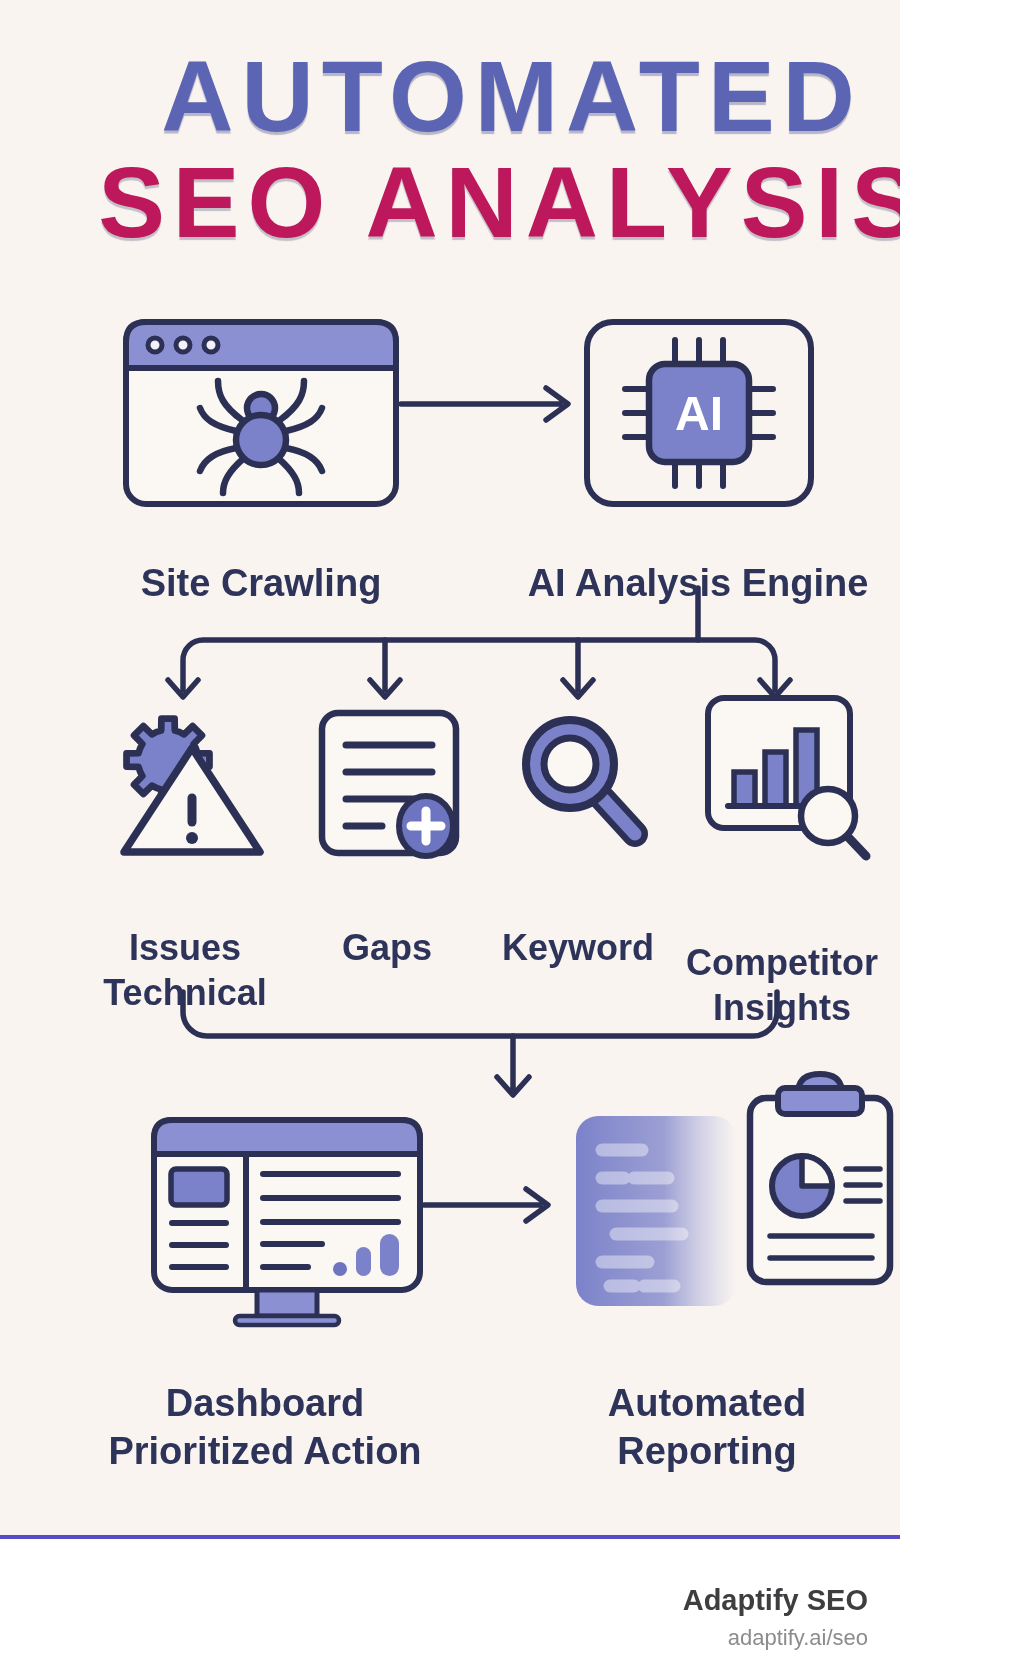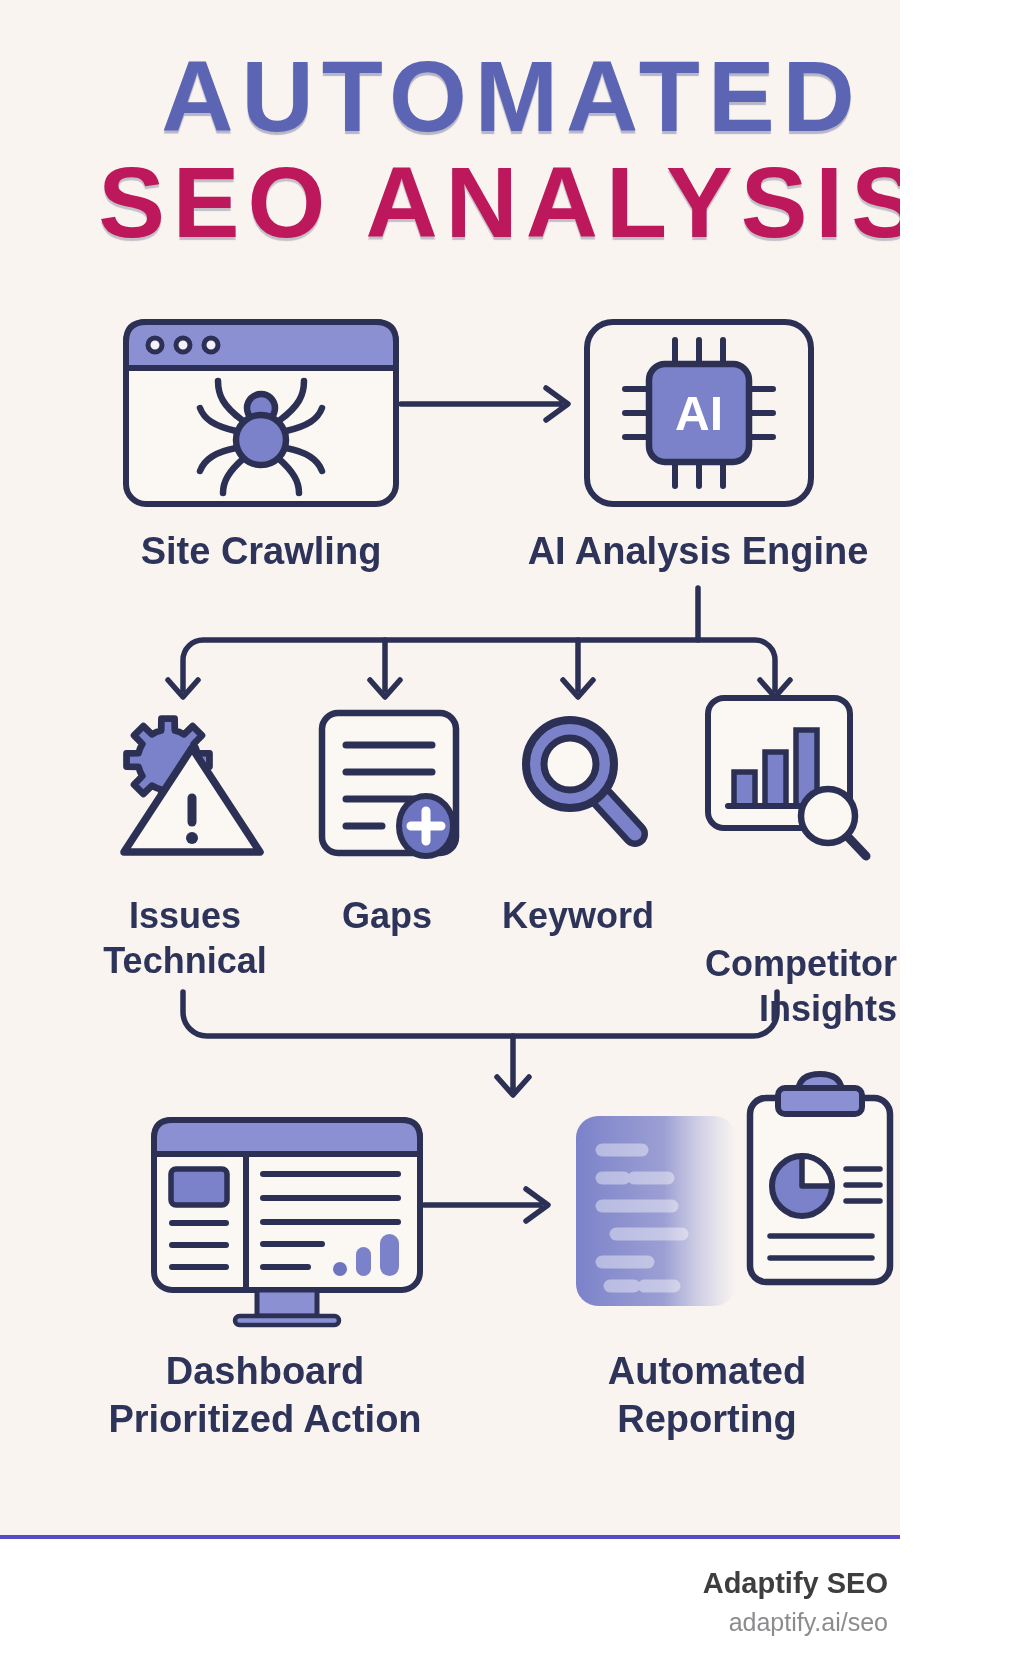--- a/index.html
+++ b/index.html
@@ -2,30 +2,30 @@
 <html><head>
 <meta charset="utf-8">
 <style>
   html,body{margin:0;padding:0;}
   body{font-family:"Liberation Sans",sans-serif;}
   .page{position:relative;width:900px;height:1666px;background:#f9f4f0;overflow:hidden;}
   .abs{position:absolute;}
   .title{width:1024px;text-align:center;font-weight:bold;letter-spacing:8px;line-height:1.0;}
   .title-1{top:46px;font-size:100px;color:#5c64b4;text-shadow:0 3px 1px rgba(60,64,120,0.35);}
   .title-2{top:152px;font-size:100px;color:#be185d;text-shadow:0 3px 1px rgba(30,34,70,0.25);}
-  .label{font-weight:bold;color:#2e3459;text-align:center;line-height:1.26;}
+  .label{font-weight:bold;color:#2e3459;text-align:center;line-height:1.26;margin-top:32px;}
   .lbl-lg{font-size:38px;}
   .lbl-md{font-size:36px;}
   .condensed{display:inline-block;transform:scaleX(0.78);transform-origin:center;white-space:nowrap;font-size:34px;}
   .footer-band{top:1539px;left:0;width:1024px;height:127px;background:#ffffff;}
   .divider{top:1535px;left:0;width:1024px;height:4px;background:#574ec6;}
-  .footer-inner{position:absolute;top:28px;right:40px;display:flex;align-items:flex-start;gap:14px;}
+  .footer-inner{position:absolute;top:28px;right:40px;display:flex;align-items:flex-end;gap:34px;}
   .brand-col{text-align:right;}
   .brand-name{font-size:29px;font-weight:bold;color:#3e3e40;margin-bottom:8px;}
-  .brand-url{font-size:25px;color:#8d8b8e;}
+  .brand-url{font-size:22px;color:#8d8b8e;}
   svg{display:block;}
 </style>
 </head>
 <body>
 
 <div class="page">
 
   <div class="abs title title-1">AUTOMATED</div>
   <div class="abs title title-2">SEO ANALYSIS</div>
 
@@ -122,21 +122,21 @@
     <rect x="8" y="8" width="142" height="130" rx="16" fill="#fbf7f2" stroke="#2b3054" stroke-width="6"></rect>
     <g stroke="#2b3054" stroke-width="5.5">
       <rect x="34" y="82" width="21" height="34" fill="#7b82c9"></rect>
       <rect x="65" y="62" width="21" height="54" fill="#7b82c9"></rect>
       <rect x="96" y="40" width="21" height="76" fill="#7b82c9"></rect>
       <path d="M28,116 H124" stroke-linecap="round" stroke-width="6"></path>
     </g>
     <path d="M149,148 L166,166" stroke="#2b3054" stroke-width="9" stroke-linecap="round"></path>
     <circle cx="128" cy="126" r="27" fill="#fbf7f2" stroke="#2b3054" stroke-width="6.5"></circle>
   </svg>
-  <div class="abs label lbl-md" style="left:667px;top:941px;width:230px;text-align:right;">
+  <div class="abs label lbl-md" style="left:667px;top:908px;width:230px;">
     <div>Competitor</div>
     <div>Insights</div>
   </div>
 
   <svg class="abs" style="left:150px;top:1116px;" width="274" height="212" viewBox="0 0 274 212">
     <rect x="4" y="4" width="266" height="170" rx="18" fill="#fbf7f2" stroke="#2b3054" stroke-width="6"></rect>
     <path d="M4,38 V22 Q4,4 22,4 H252 Q270,4 270,22 V38 Z" fill="#8a90d2" stroke="#2b3054" stroke-width="6"></path>
     <path d="M96,38 V174" stroke="#2b3054" stroke-width="6"></path>
     <rect x="21" y="53" width="56" height="36" rx="5" fill="#7b82c9" stroke="#2b3054" stroke-width="5.5"></rect>
     <g stroke="#2b3054" stroke-width="6" stroke-linecap="round">

